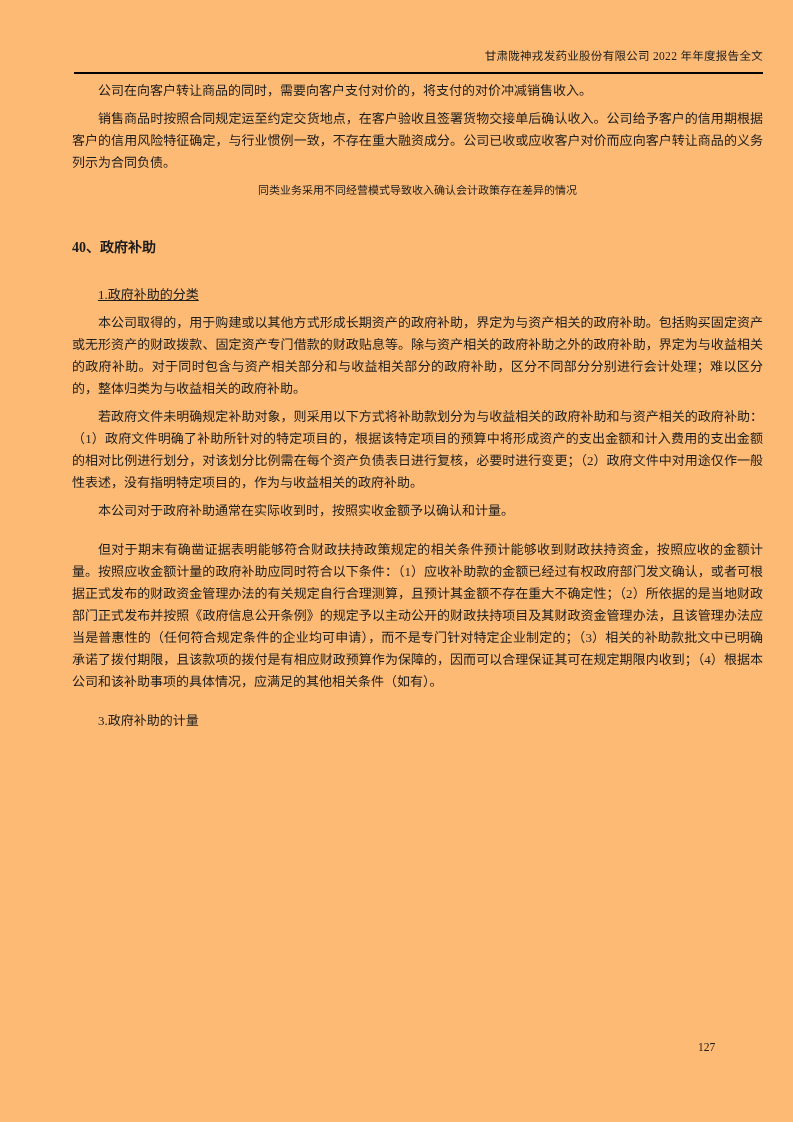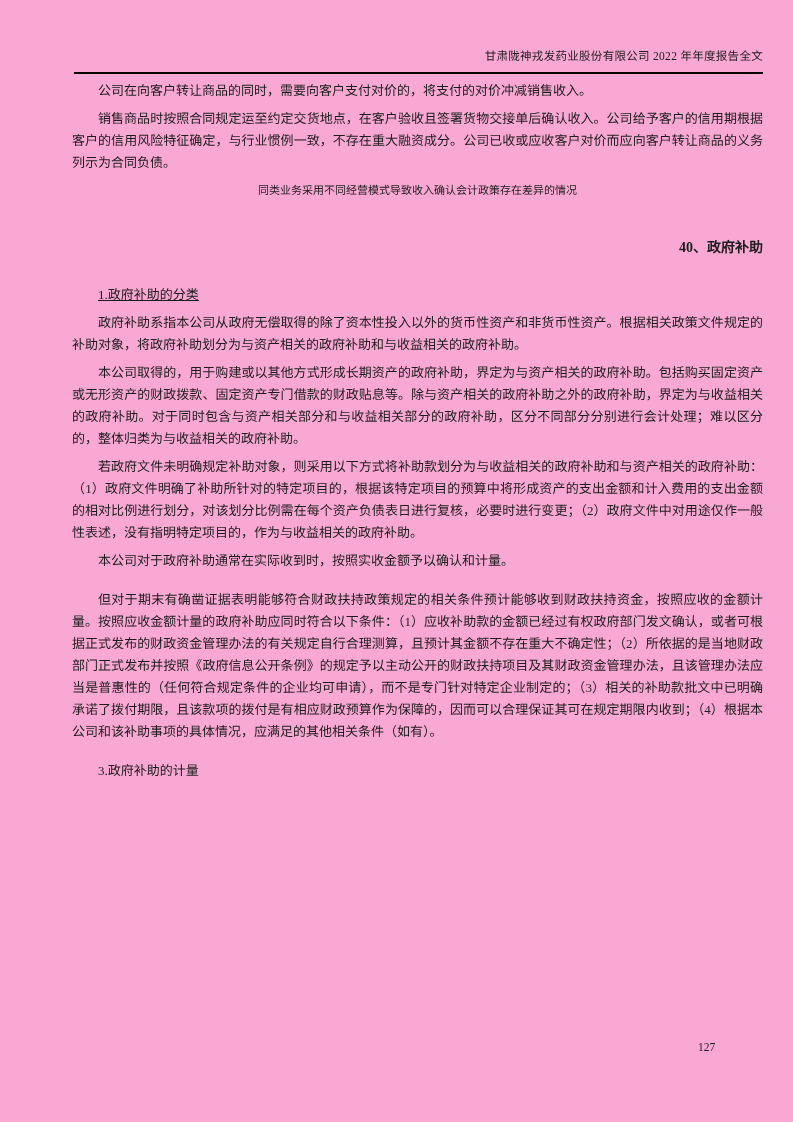--- a/index.html
+++ b/index.html
@@ -1,21 +1,21 @@
 <!DOCTYPE html>
 <html lang="zh-CN"><head>
 <meta charset="utf-8">
 <style>
   * { box-sizing: border-box; }
   html, body { margin: 0; padding: 0; background: #ffffff; }
   .page {
     position: relative;
     width: 793px;
     height: 1122px;
-    background: #f9a8d4;
+    background: #fdba74;
     color: #1c1c1c;
     font-family: "Liberation Serif", "DejaVu Serif", serif;
     overflow: hidden;
   }
   .header {
     position: absolute;
     top: 48px;
     left: 74px;
     right: 30px;
     text-align: right;
@@ -58,21 +58,21 @@
     line-height: 22px;
     text-indent: 2em;
     font-weight: normal;
   }
   .mt2  { margin-top: 17px; }
   .mt4  { margin-top: 4px; }
   .mt6  { margin-top: 6px; }
   .mt8  { margin-top: 8px; }
   .mt20 { margin-top: 20px; }
   .mt26 { margin-top: 26px; text-decoration: underline; }
-  .mt40 { margin-top: 40px; text-align: right; }
+  .mt40 { margin-top: 40px; }
   .page-number {
     position: absolute;
     top: 1040px;
     left: 698px;
     font-size: 11.5px;
     line-height: 15px;
     color: #1c1c1c;
   }
 </style>
 </head>
@@ -90,21 +90,20 @@
     <p class="para mt6">公司在向客户转让商品的同时，需要向客户支付对价的，将支付的对价冲减销售收入。</p>
 
     <p class="para mt6">销售商品时按照合同规定运至约定交货地点，在客户验收且签署货物交接单后确认收入。公司给予客户的信用期根据客户的信用风险特征确定，与行业惯例一致，不存在重大融资成分。公司已收或应收客户对价而应向客户转让商品的义务列示为合同负债。</p>
 
     <p class="para note mt8">同类业务采用不同经营模式导致收入确认会计政策存在差异的情况</p>
 
     <h2 class="section-heading mt40">40、政府补助</h2>
 
     <p class="sub-heading mt26">1.政府补助的分类</p>
 
-    <p class="para mt6">政府补助系指本公司从政府无偿取得的除了资本性投入以外的货币性资产和非货币性资产。根据相关政策文件规定的补助对象，将政府补助划分为与资产相关的政府补助和与收益相关的政府补助。</p>
 
     <p class="para mt6">本公司取得的，用于购建或以其他方式形成长期资产的政府补助，界定为与资产相关的政府补助。包括购买固定资产或无形资产的财政拨款、固定资产专门借款的财政贴息等。除与资产相关的政府补助之外的政府补助，界定为与收益相关的政府补助。对于同时包含与资产相关部分和与收益相关部分的政府补助，区分不同部分分别进行会计处理；难以区分的，整体归类为与收益相关的政府补助。</p>
 
     <p class="para mt6">若政府文件未明确规定补助对象，则采用以下方式将补助款划分为与收益相关的政府补助和与资产相关的政府补助：（1）政府文件明确了补助所针对的特定项目的，根据该特定项目的预算中将形成资产的支出金额和计入费用的支出金额的相对比例进行划分，对该划分比例需在每个资产负债表日进行复核，必要时进行变更；（2）政府文件中对用途仅作一般性表述，没有指明特定项目的，作为与收益相关的政府补助。</p>
 
 
     <p class="para mt6">本公司对于政府补助通常在实际收到时，按照实收金额予以确认和计量。</p>
 
     <p class="para mt2">但对于期末有确凿证据表明能够符合财政扶持政策规定的相关条件预计能够收到财政扶持资金，按照应收的金额计量。按照应收金额计量的政府补助应同时符合以下条件：（1）应收补助款的金额已经过有权政府部门发文确认，或者可根据正式发布的财政资金管理办法的有关规定自行合理测算，且预计其金额不存在重大不确定性；（2）所依据的是当地财政部门正式发布并按照《政府信息公开条例》的规定予以主动公开的财政扶持项目及其财政资金管理办法，且该管理办法应当是普惠性的（任何符合规定条件的企业均可申请），而不是专门针对特定企业制定的；（3）相关的补助款批文中已明确承诺了拨付期限，且该款项的拨付是有相应财政预算作为保障的，因而可以合理保证其可在规定期限内收到；（4）根据本公司和该补助事项的具体情况，应满足的其他相关条件（如有）。</p>
 

